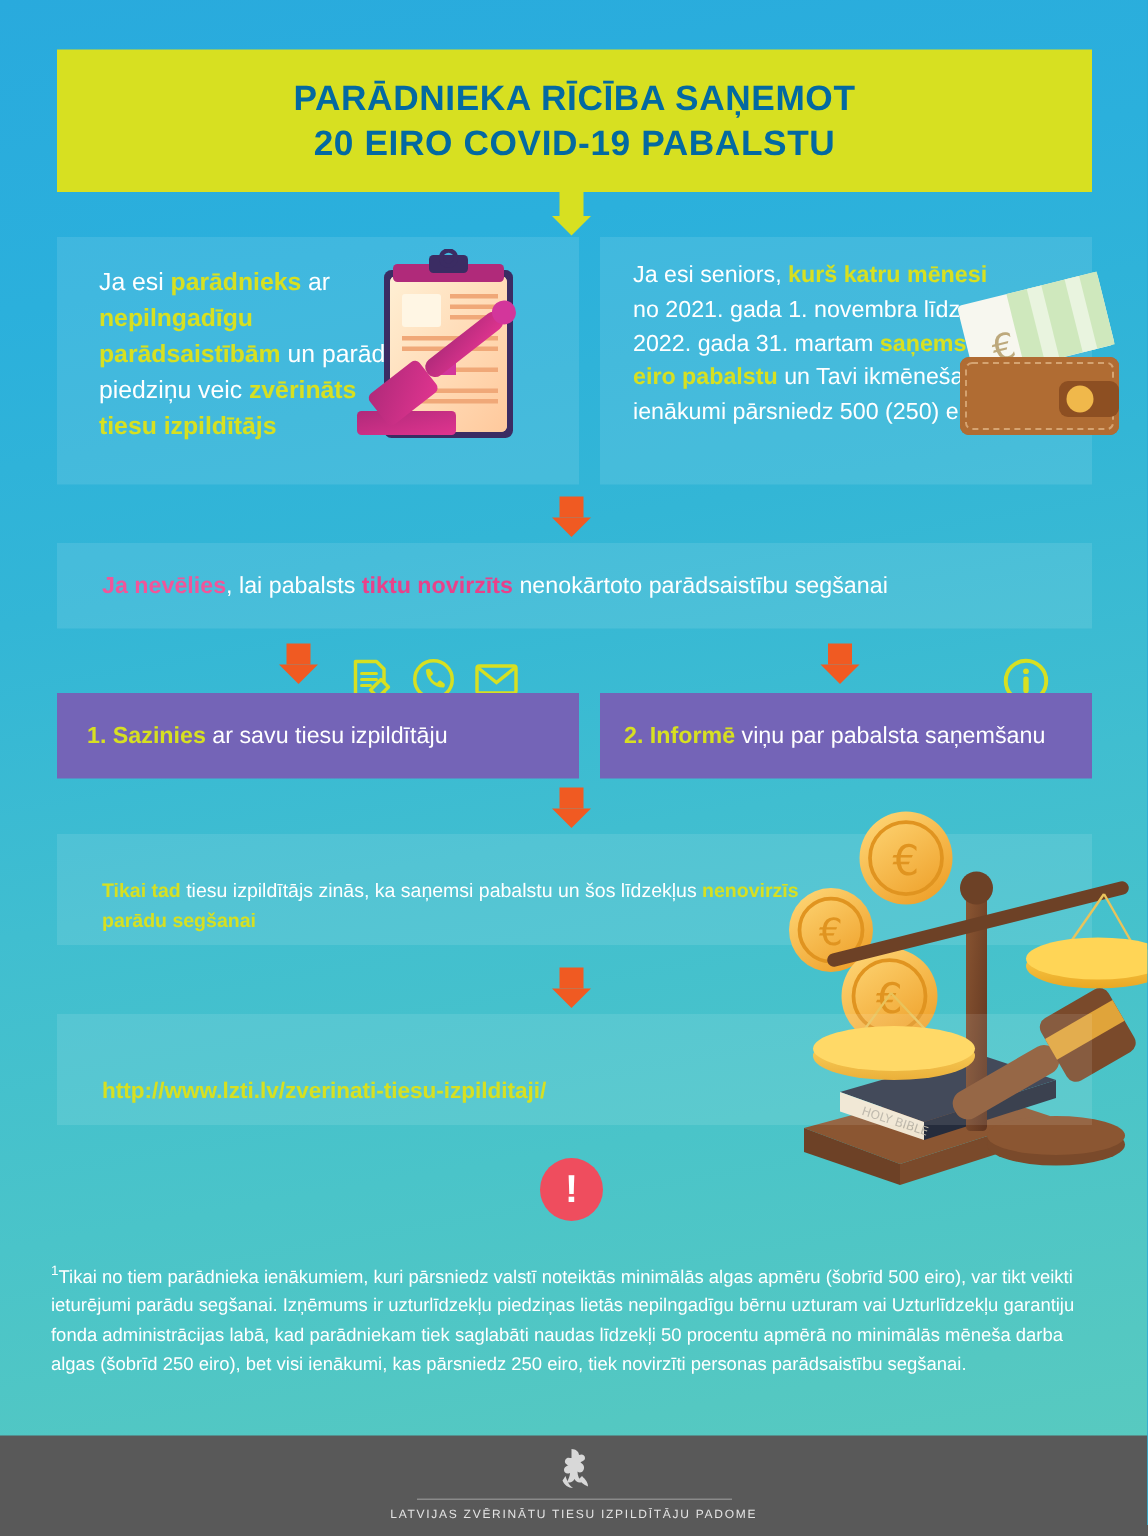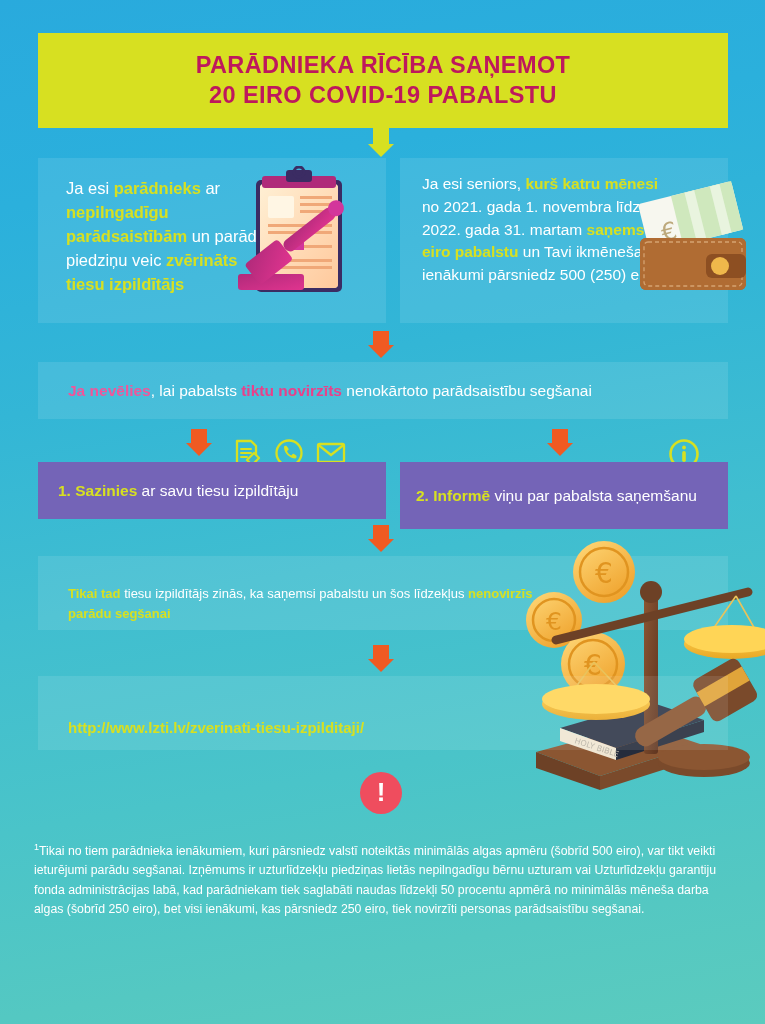--- a/index.html
+++ b/index.html
@@ -33,21 +33,21 @@
     left: 38px; top: 33px;
     width: 690px; height: 95px;
     background: #d7e021;
     display: flex;
     flex-direction: column;
     align-items: center;
     justify-content: center;
     gap: 3px;
   }
   .title-line {
-    color: #be185d;
+    color: #0369a1;
     font-size: 23.5px;
     font-weight: bold;
     letter-spacing: 0.4px;
     line-height: 1.16;
     text-align: center;
   }
 
   
   .arrow {
     position: absolute;
@@ -118,21 +118,21 @@
     display: flex; align-items: center;
     font-size: 15.5px;
   }
 
   
   #step1 { left: 38px; top: 462px; width: 348px; height: 57px; }
   #step1 .body {
     position: absolute; left: 20px; top:0; right:10px; bottom:0;
     display:flex; align-items:center; font-size: 15.5px;
   }
-  #step2 { left: 400px; top: 462px; width: 328px; height: 67px; }
+  #step2 { left: 400px; top: 462px; width: 328px; height: 57px; }
   #step2 .body {
     position: absolute; left: 16px; top:0; right:10px; bottom:0;
     display:flex; align-items:center; font-size: 15.5px;
   }
 
   
   .icon-row {
     position: absolute;
     left: 232px; top: 438px;
     display: flex; gap: 12px; align-items: center;
@@ -443,14 +443,27 @@
   </div>
 
   <div class="excl">
     <span>!</span>
   </div>
 
   <div class="footnote">
     <sup>1</sup><span>Tikai no tiem parādnieka ienākumiem, kuri pārsniedz valstī noteiktās minimālās algas apmēru (šobrīd 500 eiro), var tikt veikti ieturējumi parādu segšanai. Izņēmums ir uzturlīdzekļu piedziņas lietās nepilngadīgu bērnu uzturam vai Uzturlīdzekļu garantiju fonda administrācijas labā, kad parādniekam tiek saglabāti naudas līdzekļi 50 procentu apmērā no minimālās mēneša darba algas (šobrīd 250 eiro), bet visi ienākumi, kas pārsniedz 250 eiro, tiek novirzīti personas parādsaistību segšanai.</span>
   </div>
 
+  <div class="footer">
+    <span class="footer-logo">
+      <svg viewBox="0 0 30 32" width="30" height="32">
+        <g fill="#d8d8d8">
+          <path d="M13 2 c3 0 5 2 5 4 c2 -1 4 0 4 2 c0 2 -2 2 -3 3 c2 1 3 3 2 5 c-1 2 -3 2 -4 1 c0 3 1 5 3 7 c-2 1 -4 0 -5 -2 c-1 2 -3 3 -5 2 c1 -2 2 -4 2 -6 c-2 1 -4 0 -4 -2 c0 -2 2 -3 3 -3 c-2 -1 -3 -2 -2 -4 c1 -2 3 -1 4 -1 c0 -2 0 -5 0 -6z"></path>
+          <path d="M9 20 c1 3 2 6 5 8 c-3 0 -6 -2 -7 -5z"></path>
+          <path d="M20 20 c2 2 4 4 4 7 c-3 -1 -5 -3 -6 -5z"></path>
+        </g>
+      </svg>
+    </span>
+    <div class="footer-rule"></div>
+    <div class="footer-text">LATVIJAS ZVĒRINĀTU TIESU IZPILDĪTĀJU PADOME</div>
+  </div>
 
 </div>
 
 </body></html>

